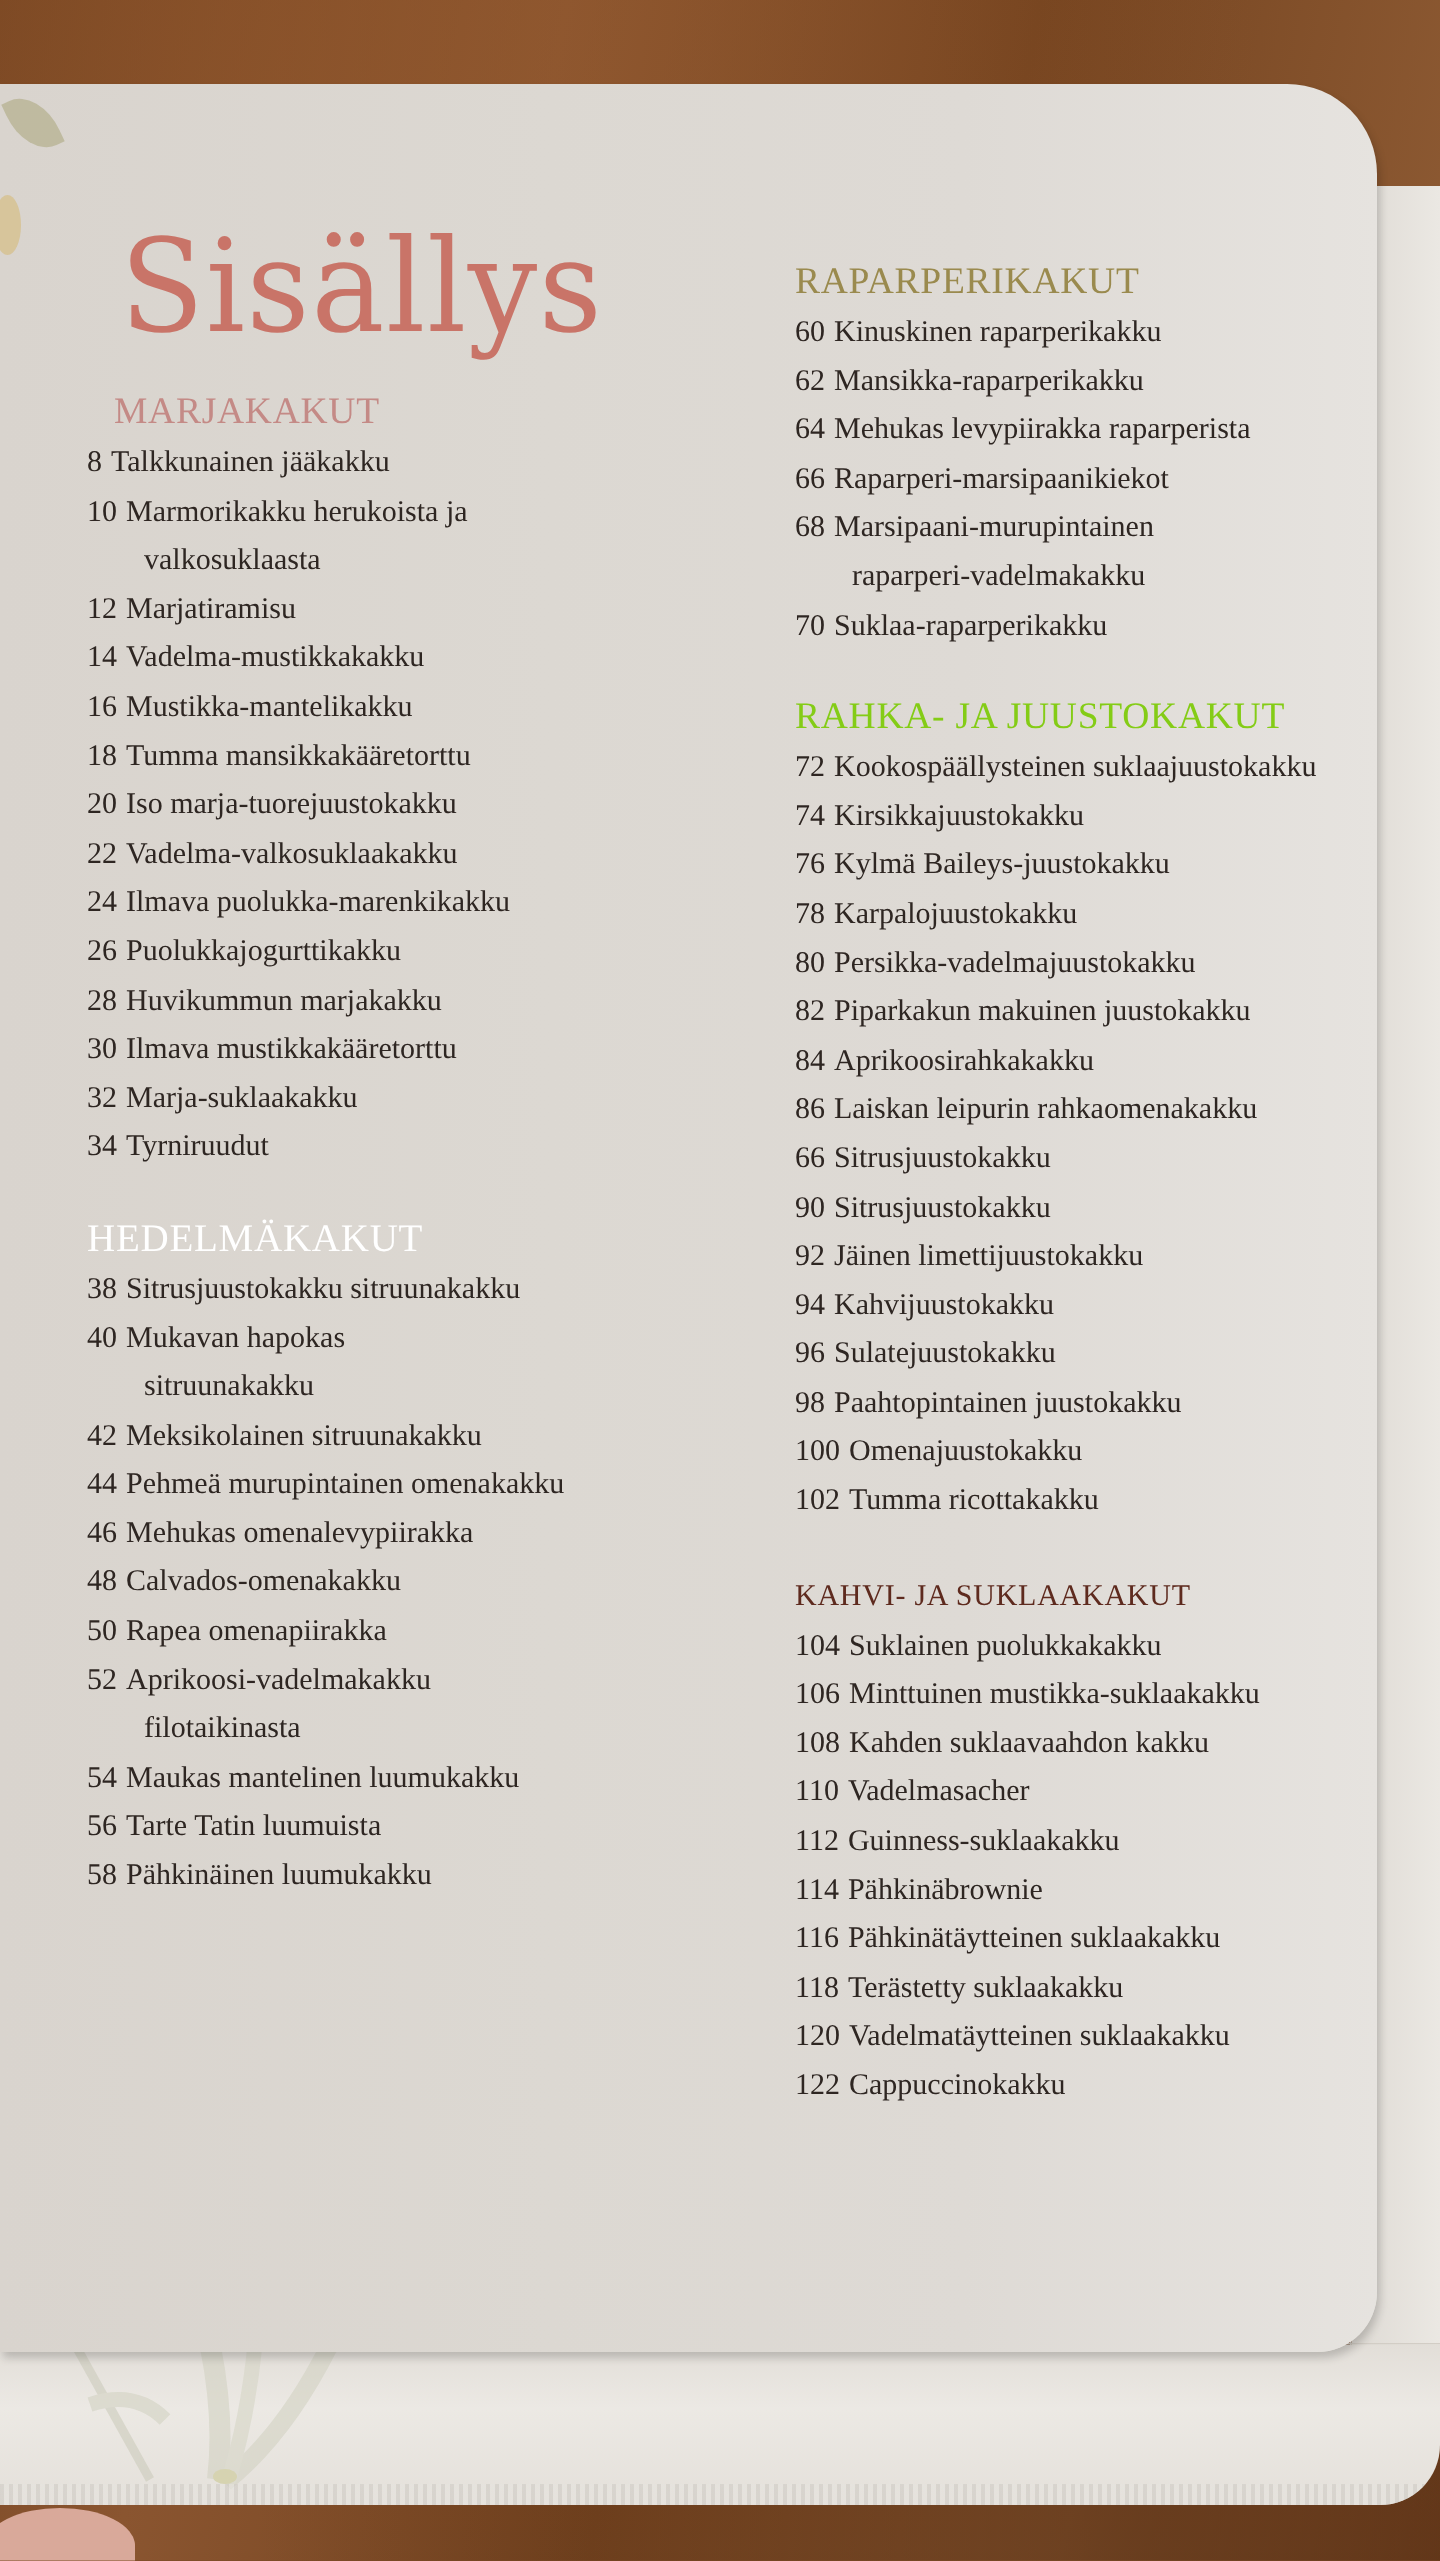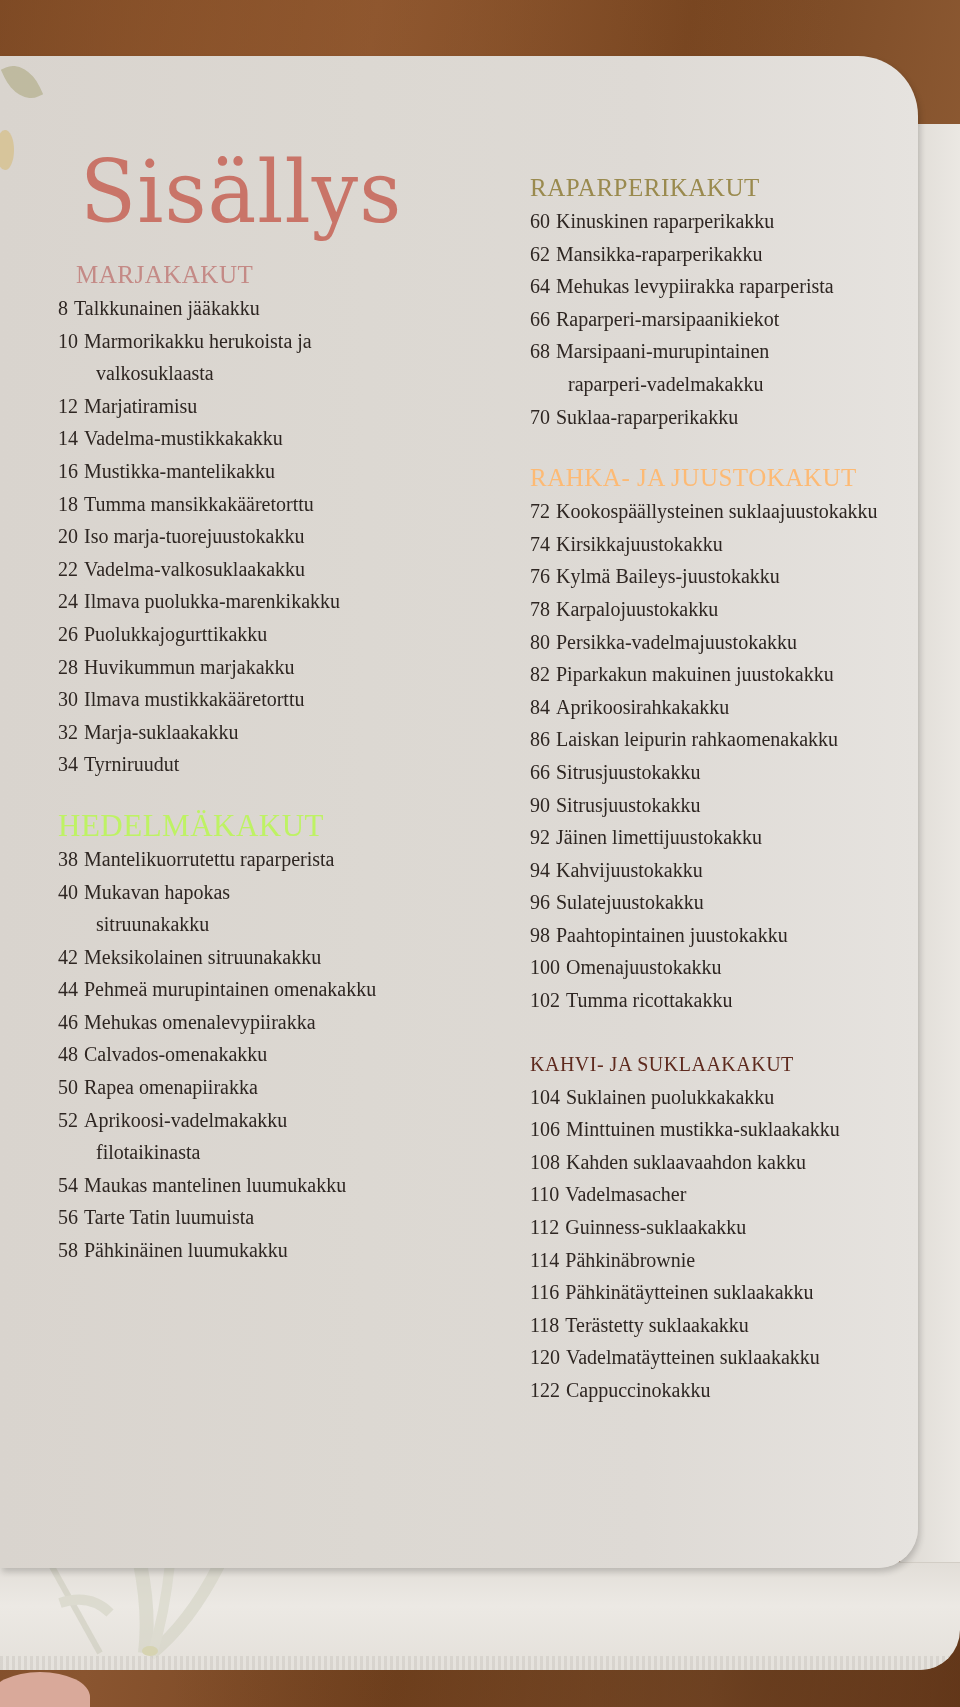--- a/index.html
+++ b/index.html
@@ -152,23 +152,23 @@
         <div class="entry"><span class="num">24</span><span>Ilmava puolukka-marenkikakku</span></div>
         <div class="entry"><span class="num">26</span><span>Puolukkajogurttikakku</span></div>
         <div class="entry"><span class="num">28</span><span>Huvikummun marjakakku</span></div>
         <div class="entry"><span class="num">30</span><span>Ilmava mustikkakääretorttu</span></div>
         <div class="entry"><span class="num">32</span><span>Marja-suklaakakku</span></div>
         <div class="entry"><span class="num">34</span><span>Tyrniruudut</span></div>
       </div>
   </div>
 
   <div class="section" style="margin-top:-4px">
-    <div class="section-head" style="color:#bef264;font-size:31px">HEDELMÄKAKUT</div>
-    <div class="entries">
-        <div class="entry"><span class="num">38</span><span>Mantelikuorrutettu raparperista</span></div>
+    <div class="section-head" style="color:#ffffff;font-size:26px">HEDELMÄKAKUT</div>
+    <div class="entries">
+        <div class="entry"><span class="num">38</span><span>Sitrusjuustokakku sitruunakakku</span></div>
         <div class="entry"><span class="num">40</span><span>Mukavan hapokas</span><span class="cont">sitruunakakku</span></div>
         <div class="entry"><span class="num">42</span><span>Meksikolainen sitruunakakku</span></div>
         <div class="entry"><span class="num">44</span><span>Pehmeä murupintainen omenakakku</span></div>
         <div class="entry"><span class="num">46</span><span>Mehukas omenalevypiirakka</span></div>
         <div class="entry"><span class="num">48</span><span>Calvados-omenakakku</span></div>
         <div class="entry"><span class="num">50</span><span>Rapea omenapiirakka</span></div>
         <div class="entry"><span class="num">52</span><span>Aprikoosi-vadelmakakku</span><span class="cont">filotaikinasta</span></div>
         <div class="entry"><span class="num">54</span><span>Maukas mantelinen luumukakku</span></div>
         <div class="entry"><span class="num">56</span><span>Tarte Tatin luumuista</span></div>
         <div class="entry"><span class="num">58</span><span>Pähkinäinen luumukakku</span></div>
@@ -185,21 +185,21 @@
         <div class="entry"><span class="num">60</span><span>Kinuskinen raparperikakku</span></div>
         <div class="entry"><span class="num">62</span><span>Mansikka-raparperikakku</span></div>
         <div class="entry"><span class="num">64</span><span>Mehukas levypiirakka raparperista</span></div>
         <div class="entry"><span class="num">66</span><span>Raparperi-marsipaanikiekot</span></div>
         <div class="entry"><span class="num">68</span><span>Marsipaani-murupintainen</span><span class="cont">raparperi-vadelmakakku</span></div>
         <div class="entry"><span class="num">70</span><span>Suklaa-raparperikakku</span></div>
       </div>
   </div>
 
   <div class="section" style="margin-bottom:32px">
-    <div class="section-head" style="color:#fdba74">RAHKA- JA JUUSTOKAKUT</div>
+    <div class="section-head" style="color:#84cc16">RAHKA- JA JUUSTOKAKUT</div>
     <div class="entries">
         <div class="entry"><span class="num">72</span><span>Kookospäällysteinen suklaajuustokakku</span></div>
         <div class="entry"><span class="num">74</span><span>Kirsikkajuustokakku</span></div>
         <div class="entry"><span class="num">76</span><span>Kylmä Baileys-juustokakku</span></div>
         <div class="entry"><span class="num">78</span><span>Karpalojuustokakku</span></div>
         <div class="entry"><span class="num">80</span><span>Persikka-vadelmajuustokakku</span></div>
         <div class="entry"><span class="num">82</span><span>Piparkakun makuinen juustokakku</span></div>
         <div class="entry"><span class="num">84</span><span>Aprikoosirahkakakku</span></div>
         <div class="entry"><span class="num">86</span><span>Laiskan leipurin rahkaomenakakku</span></div>
         <div class="entry"><span class="num">66</span><span>Sitrusjuustokakku</span></div>

